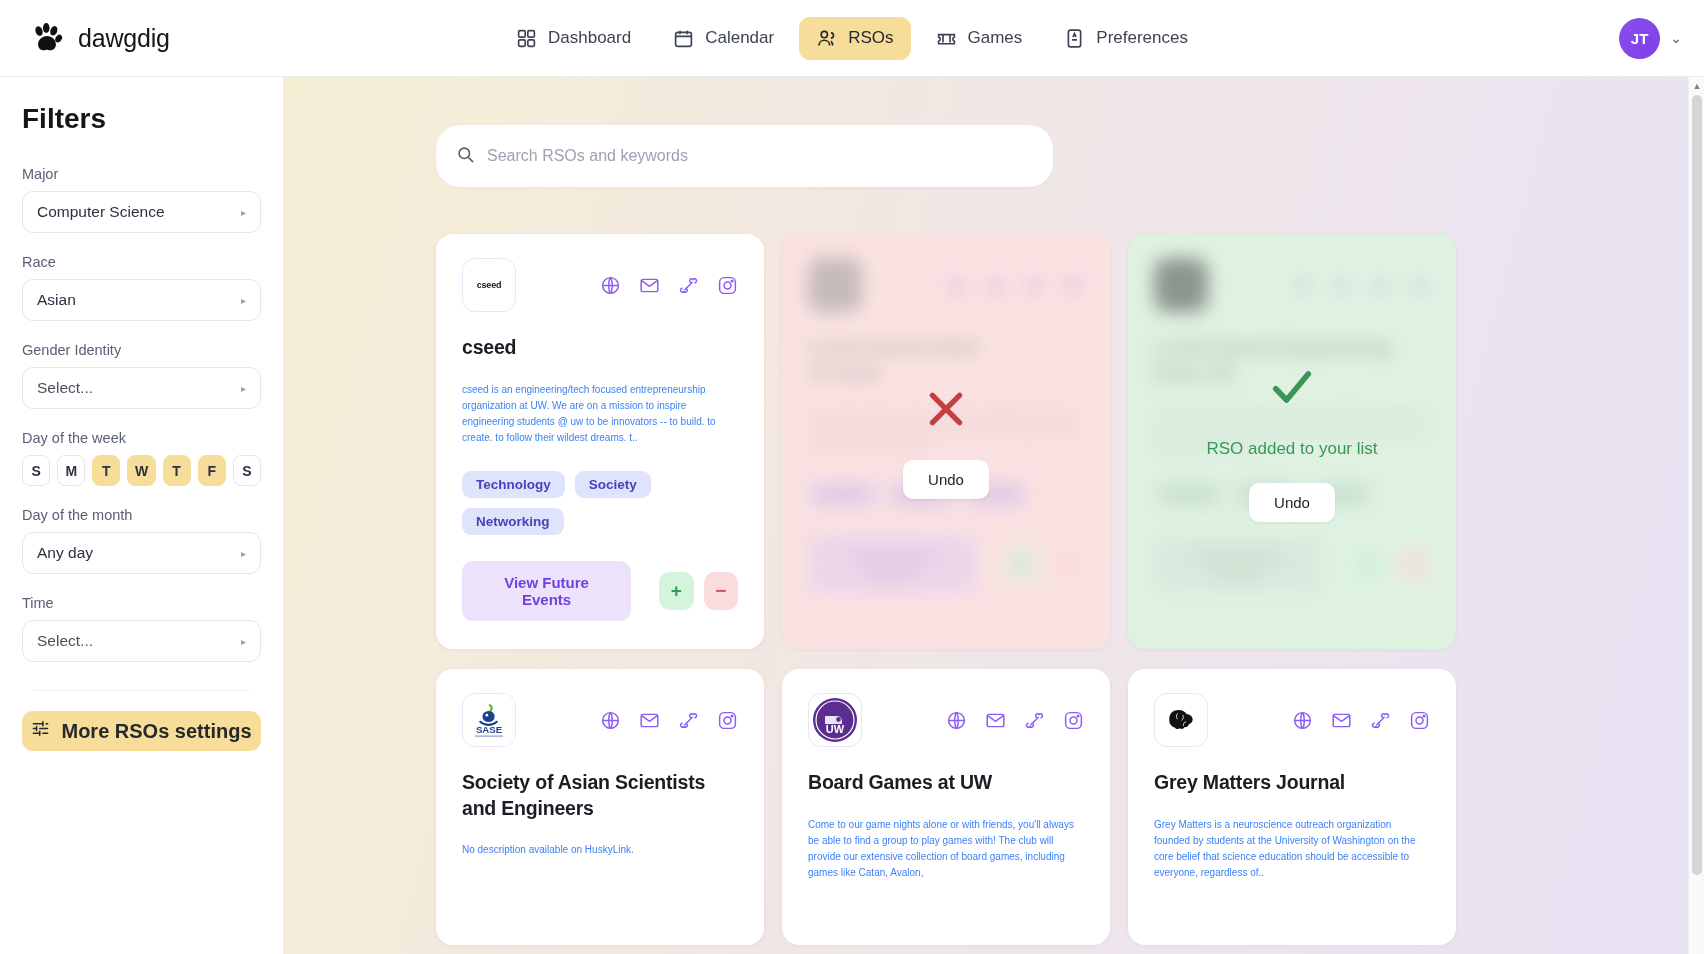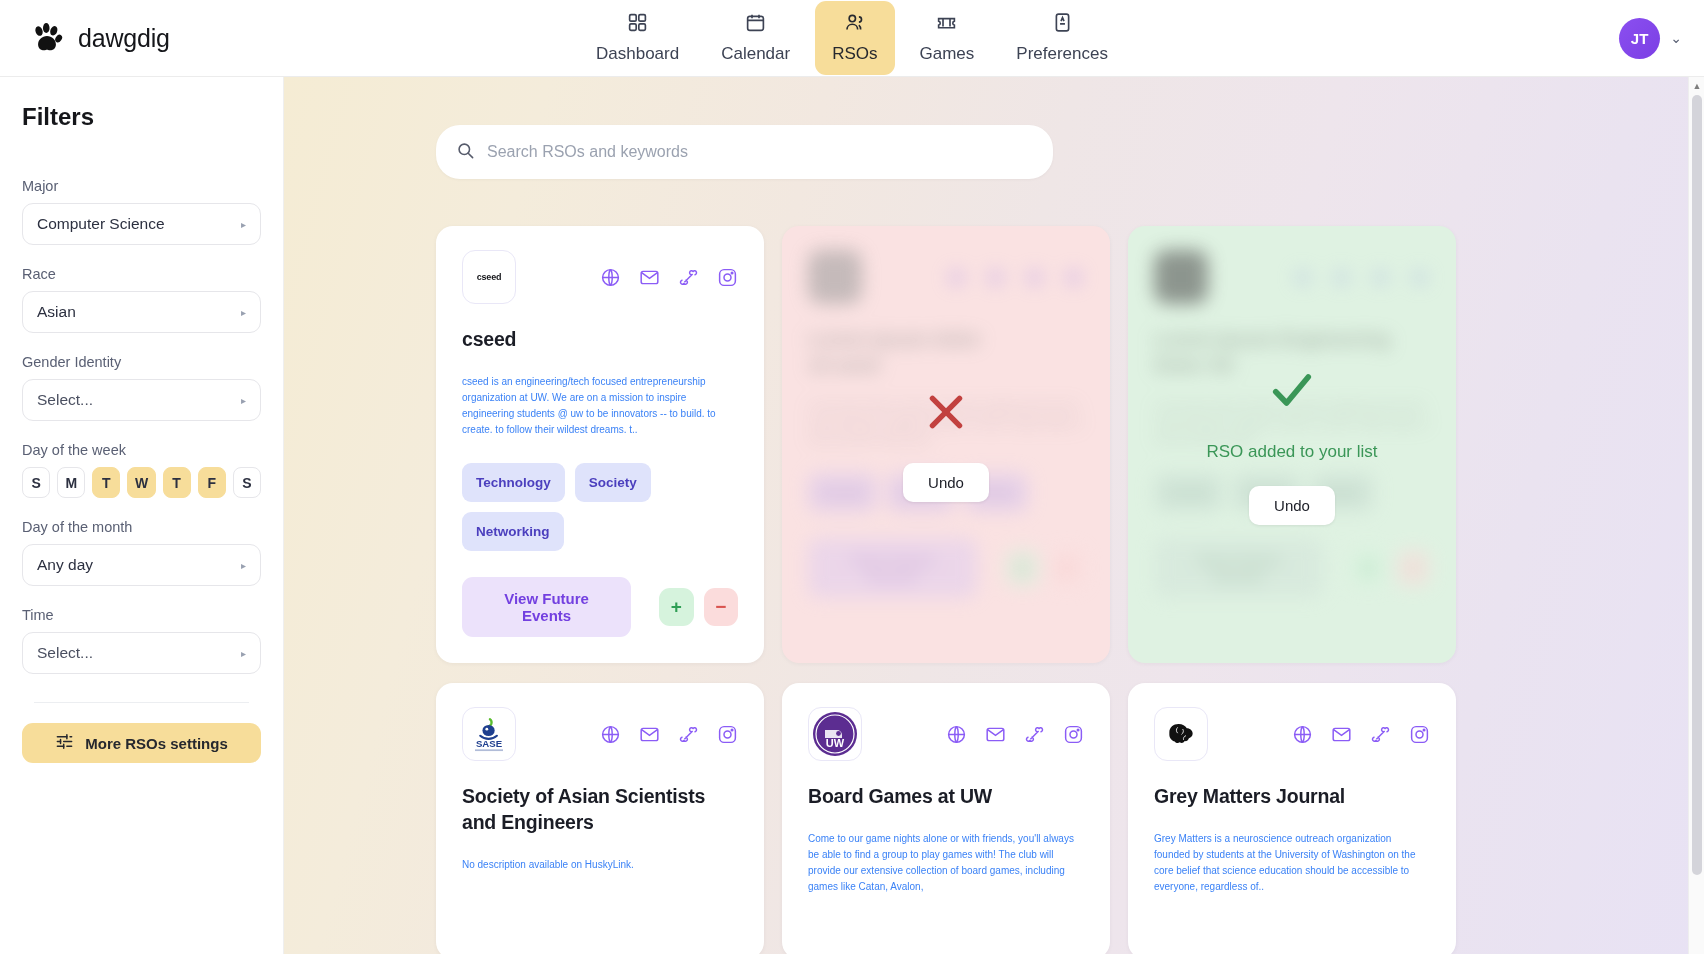--- a/index.html
+++ b/index.html
@@ -48,21 +48,20 @@
   .nav-item {
     display: flex;
     align-items: center;
     gap: 11px;
     padding: 11px 17px;
     border-radius: 11px;
     color: #3d4354;
     font-size: 17px;
     cursor: pointer;
     white-space: nowrap;
-    flex-direction: column;
   }
   .nav-item.active {
     background: #f7dd9a;
     color: #26282e;
   }
   .nav-item svg { display: block; flex: none; }
   .nav-right {
     position: absolute;
     right: 22px;
     display: flex;
@@ -93,24 +92,24 @@
     position: absolute;
     top: 77px; left: 0;
     width: 284px;
     height: 877px;
     background: #ffffff;
     padding: 26px 22px 0 22px;
     border-right: 1px solid #efefef;
     z-index: 30;
   }
   .filters-title {
-    font-size: 24px;
+    font-size: 28px;
     font-weight: bold;
     color: #15161a;
-    margin-bottom: 47px;
+    margin-bottom: 31px;
   }
   .filter-label {
     font-size: 14.5px;
     color: #5a6074;
     margin-bottom: 9px;
   }
   .filter-group { margin-bottom: 21px; }
   .select-box {
     height: 42px;
     border: 1px solid #e6e6ea;
@@ -152,21 +151,21 @@
     margin: 28px 12px 20px 12px;
   }
   .more-settings {
     height: 40px;
     border-radius: 11px;
     background: #f7dd9a;
     display: flex;
     align-items: center;
     justify-content: center;
     gap: 11px;
-    font-size: 15px;
+    font-size: 20px;
     font-weight: bold;
     color: #26282e;
     cursor: pointer;
   }
 
   
   .main {
     position: absolute;
     top: 77px;
     left: 284px;
@@ -185,21 +184,21 @@
   .main-inner {
     position: absolute;
     top: 0; left: 0;
     width: 1404px;
     padding: 48px 0 0 0;
   }
 
   .searchbar {
     margin-left: 152px;
     width: 617px;
-    height: 54px;
+    height: 62px;
     background: #fff;
     border-radius: 24px;
     display: flex;
     align-items: center;
     gap: 12px;
     padding: 0 20px;
     box-shadow: 0 1px 3px rgba(0,0,0,0.04);
     cursor: text;
   }
   .search-input {
@@ -279,21 +278,21 @@
     gap: 10px;
     margin-top: 25px;
     flex-wrap: wrap;
   }
   .tag {
     background: #dfe3fb;
     color: #4b3fbe;
     font-size: 13.5px;
     font-weight: bold;
     border-radius: 9px;
-    padding: 12px 14px;
+    padding: 6px 14px;
     cursor: pointer;
   }
 
   .card-actions {
     display: flex;
     align-items: center;
     gap: 10px;
     margin-top: 26px;
   }
   .btn-events {

